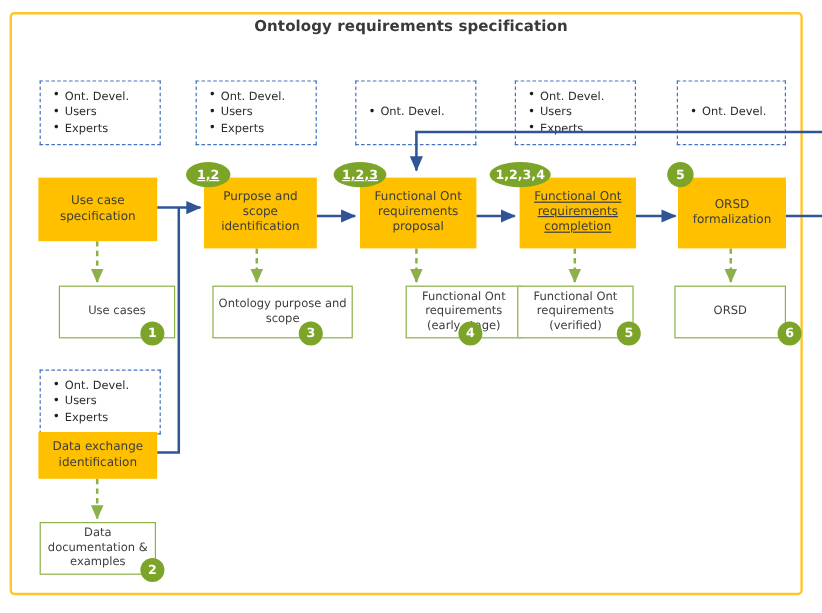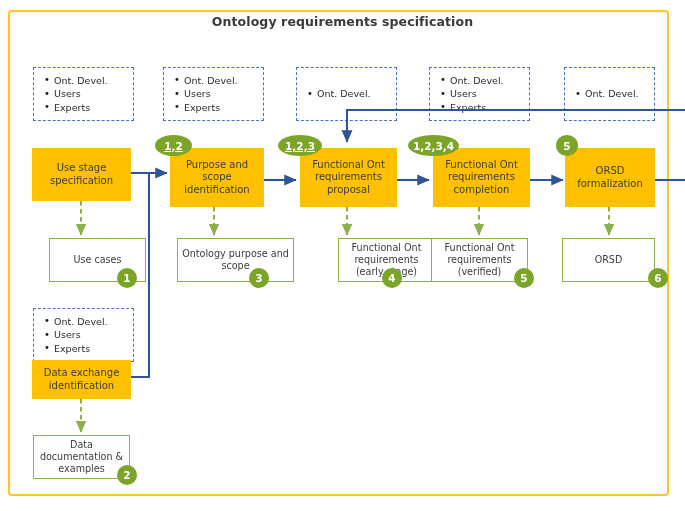--- a/index.html
+++ b/index.html
@@ -156,27 +156,27 @@
       <path d="M347,207 L347,235" marker-end="url(#greenhead)"></path>
 
       <path d="M479,207 L479,235" marker-end="url(#greenhead)"></path>
 
       <path d="M609,207 L609,235" marker-end="url(#greenhead)"></path>
 
       <path d="M81,399 L81,432" marker-end="url(#greenhead)"></path>
     </g>
   </svg>
 
-  <div class="proc" style="left:32px;top:148px;width:99px;height:53px;">Use stage specification</div>
+  <div class="proc" style="left:32px;top:148px;width:99px;height:53px;">Use case specification</div>
 
   <div class="proc" style="left:300px;top:148px;width:97px;height:59px;">Functional Ont requirements proposal</div>
 
   <div class="proc" style="left:170px;top:148px;width:94px;height:59px;">Purpose and scope identification</div>
 
-  <div class="proc" style="left:433px;top:148px;width:97px;height:59px;">Functional Ont requirements completion</div>
+  <div class="proc" style="left:433px;top:148px;width:97px;height:59px;text-decoration:underline;">Functional Ont requirements completion</div>
 
   <div class="proc" style="left:32px;top:360px;width:99px;height:39px;">Data exchange identification</div>
 
   <div class="proc" style="left:565px;top:148px;width:90px;height:59px;">ORSD formalization</div>
 
   <div class="ebadge" style="left:155px;top:135px;width:37px;text-decoration:underline;">1,2</div>
 
   <div class="ebadge" style="left:278px;top:135px;width:44px;text-decoration:underline;">1,2,3</div>
 
   <div class="ebadge" style="left:408px;top:135px;width:51px;">1,2,3,4</div>

